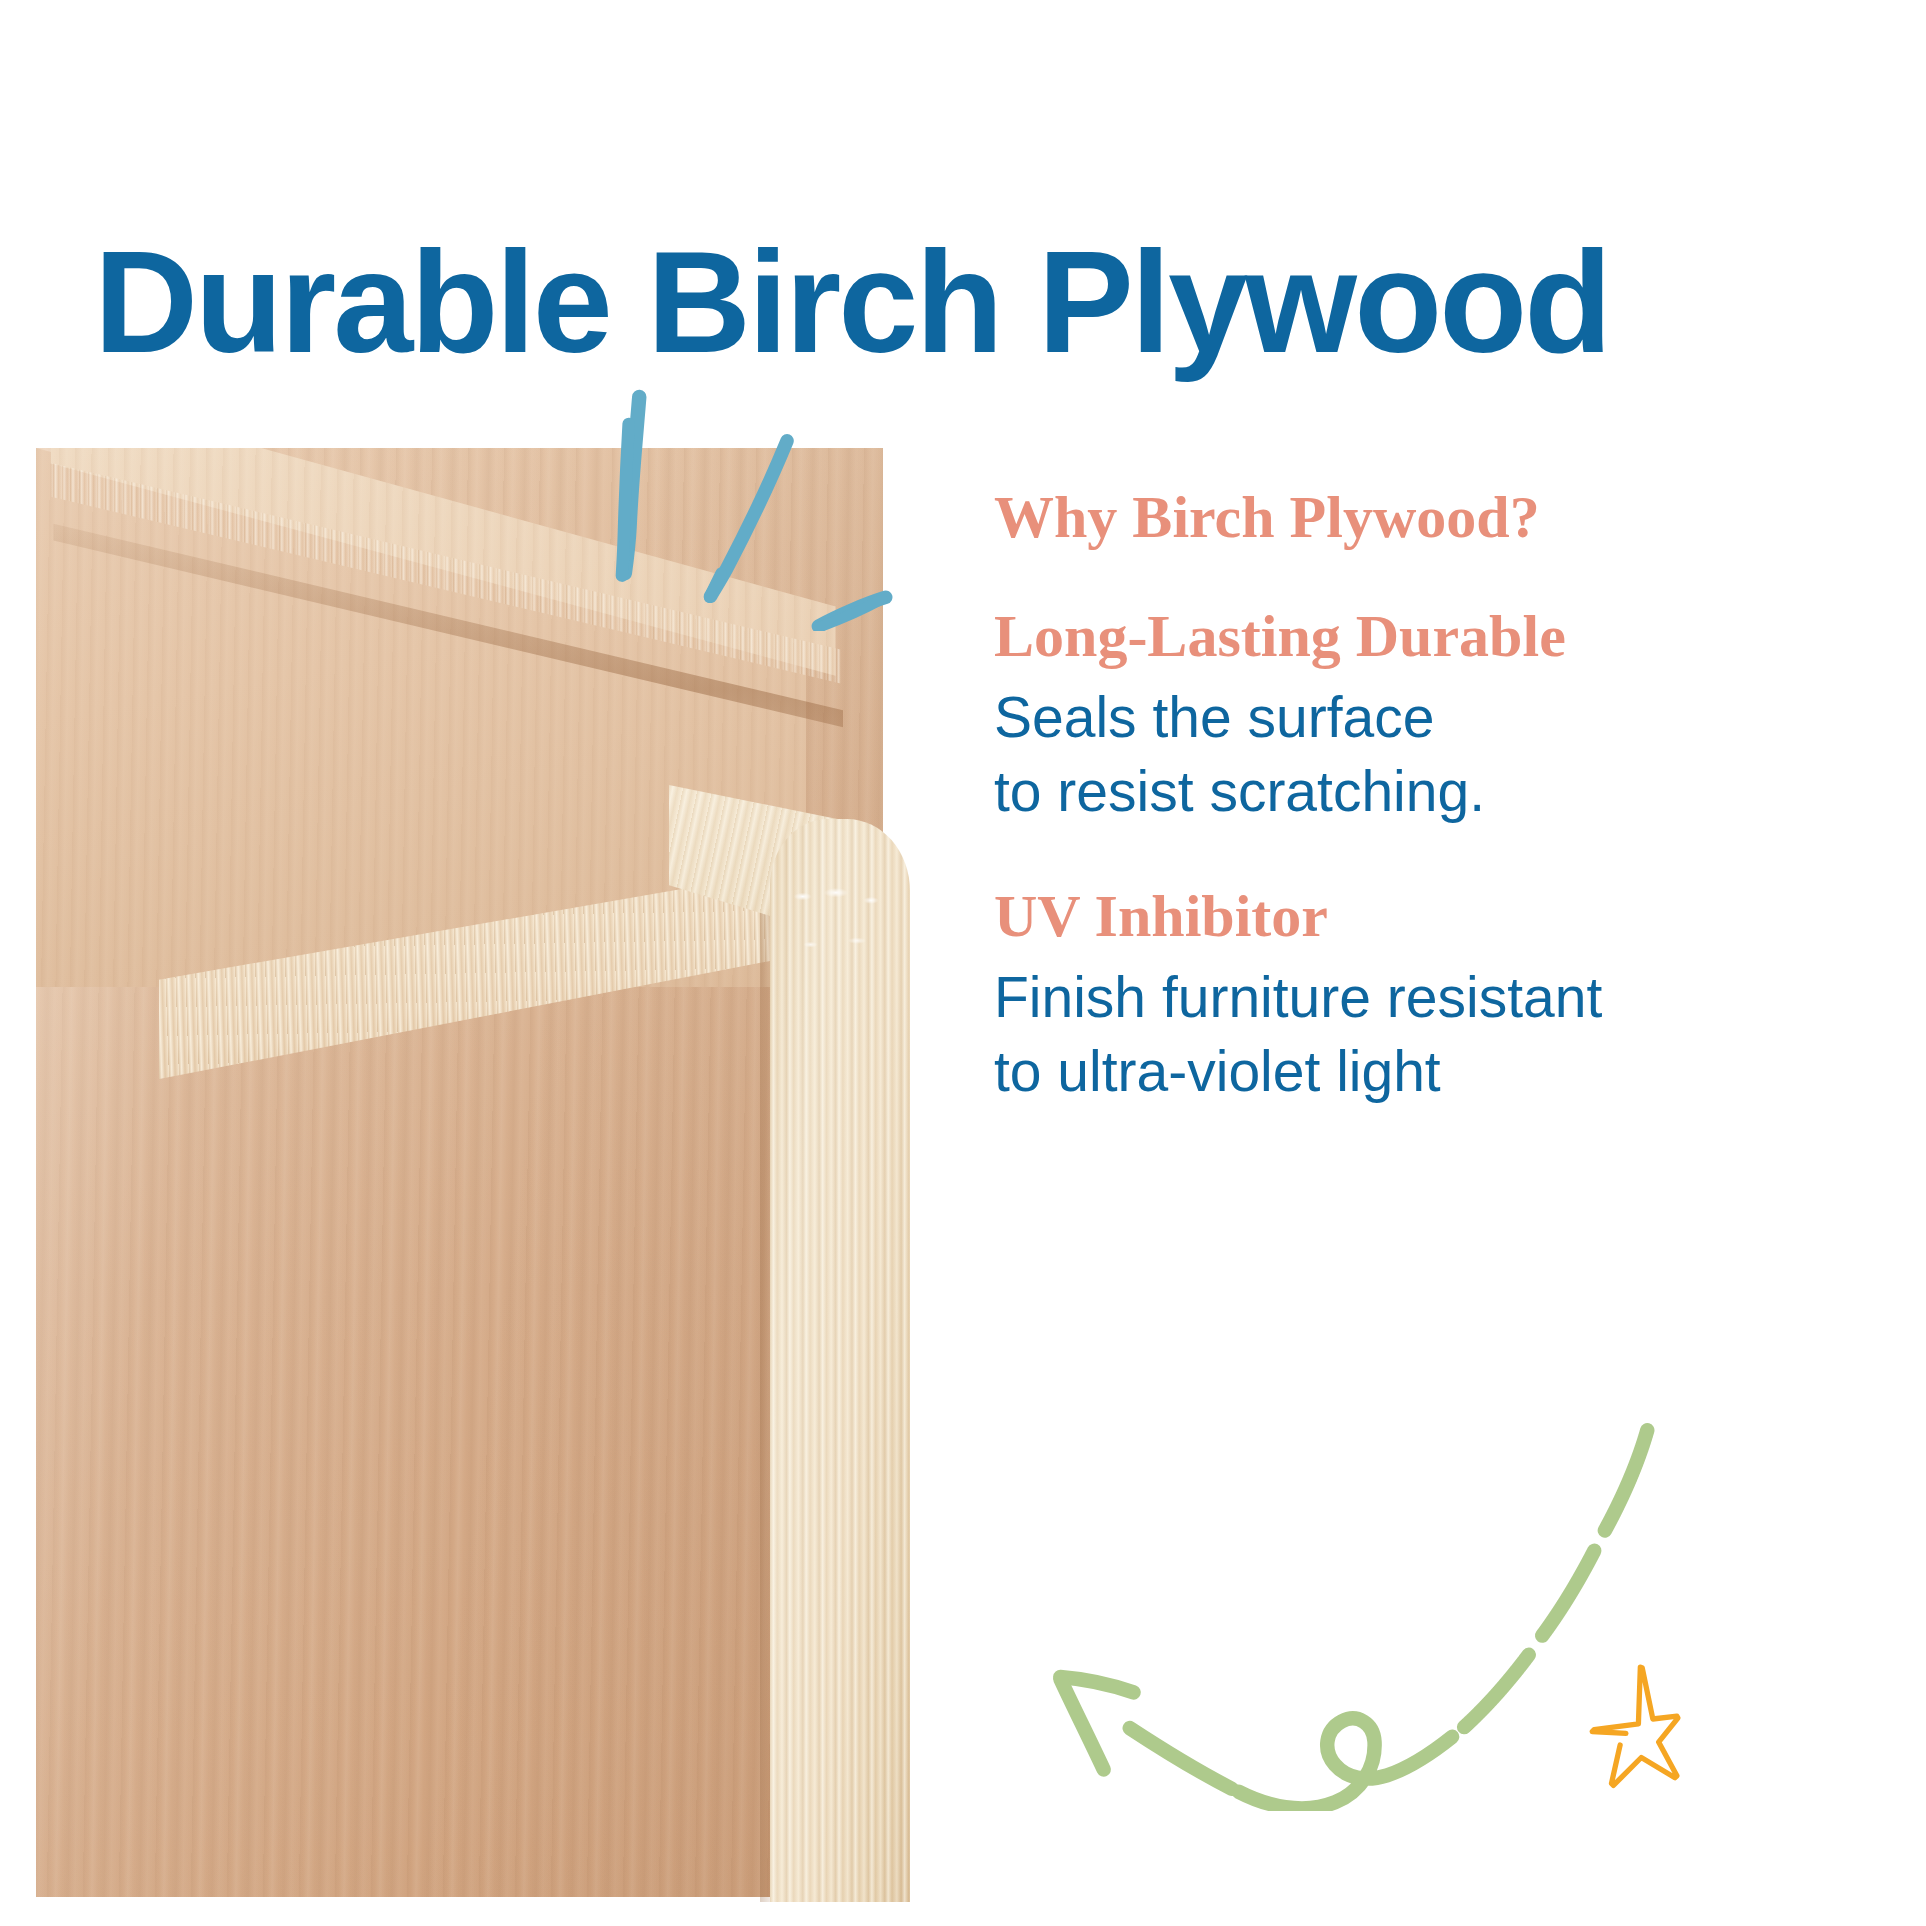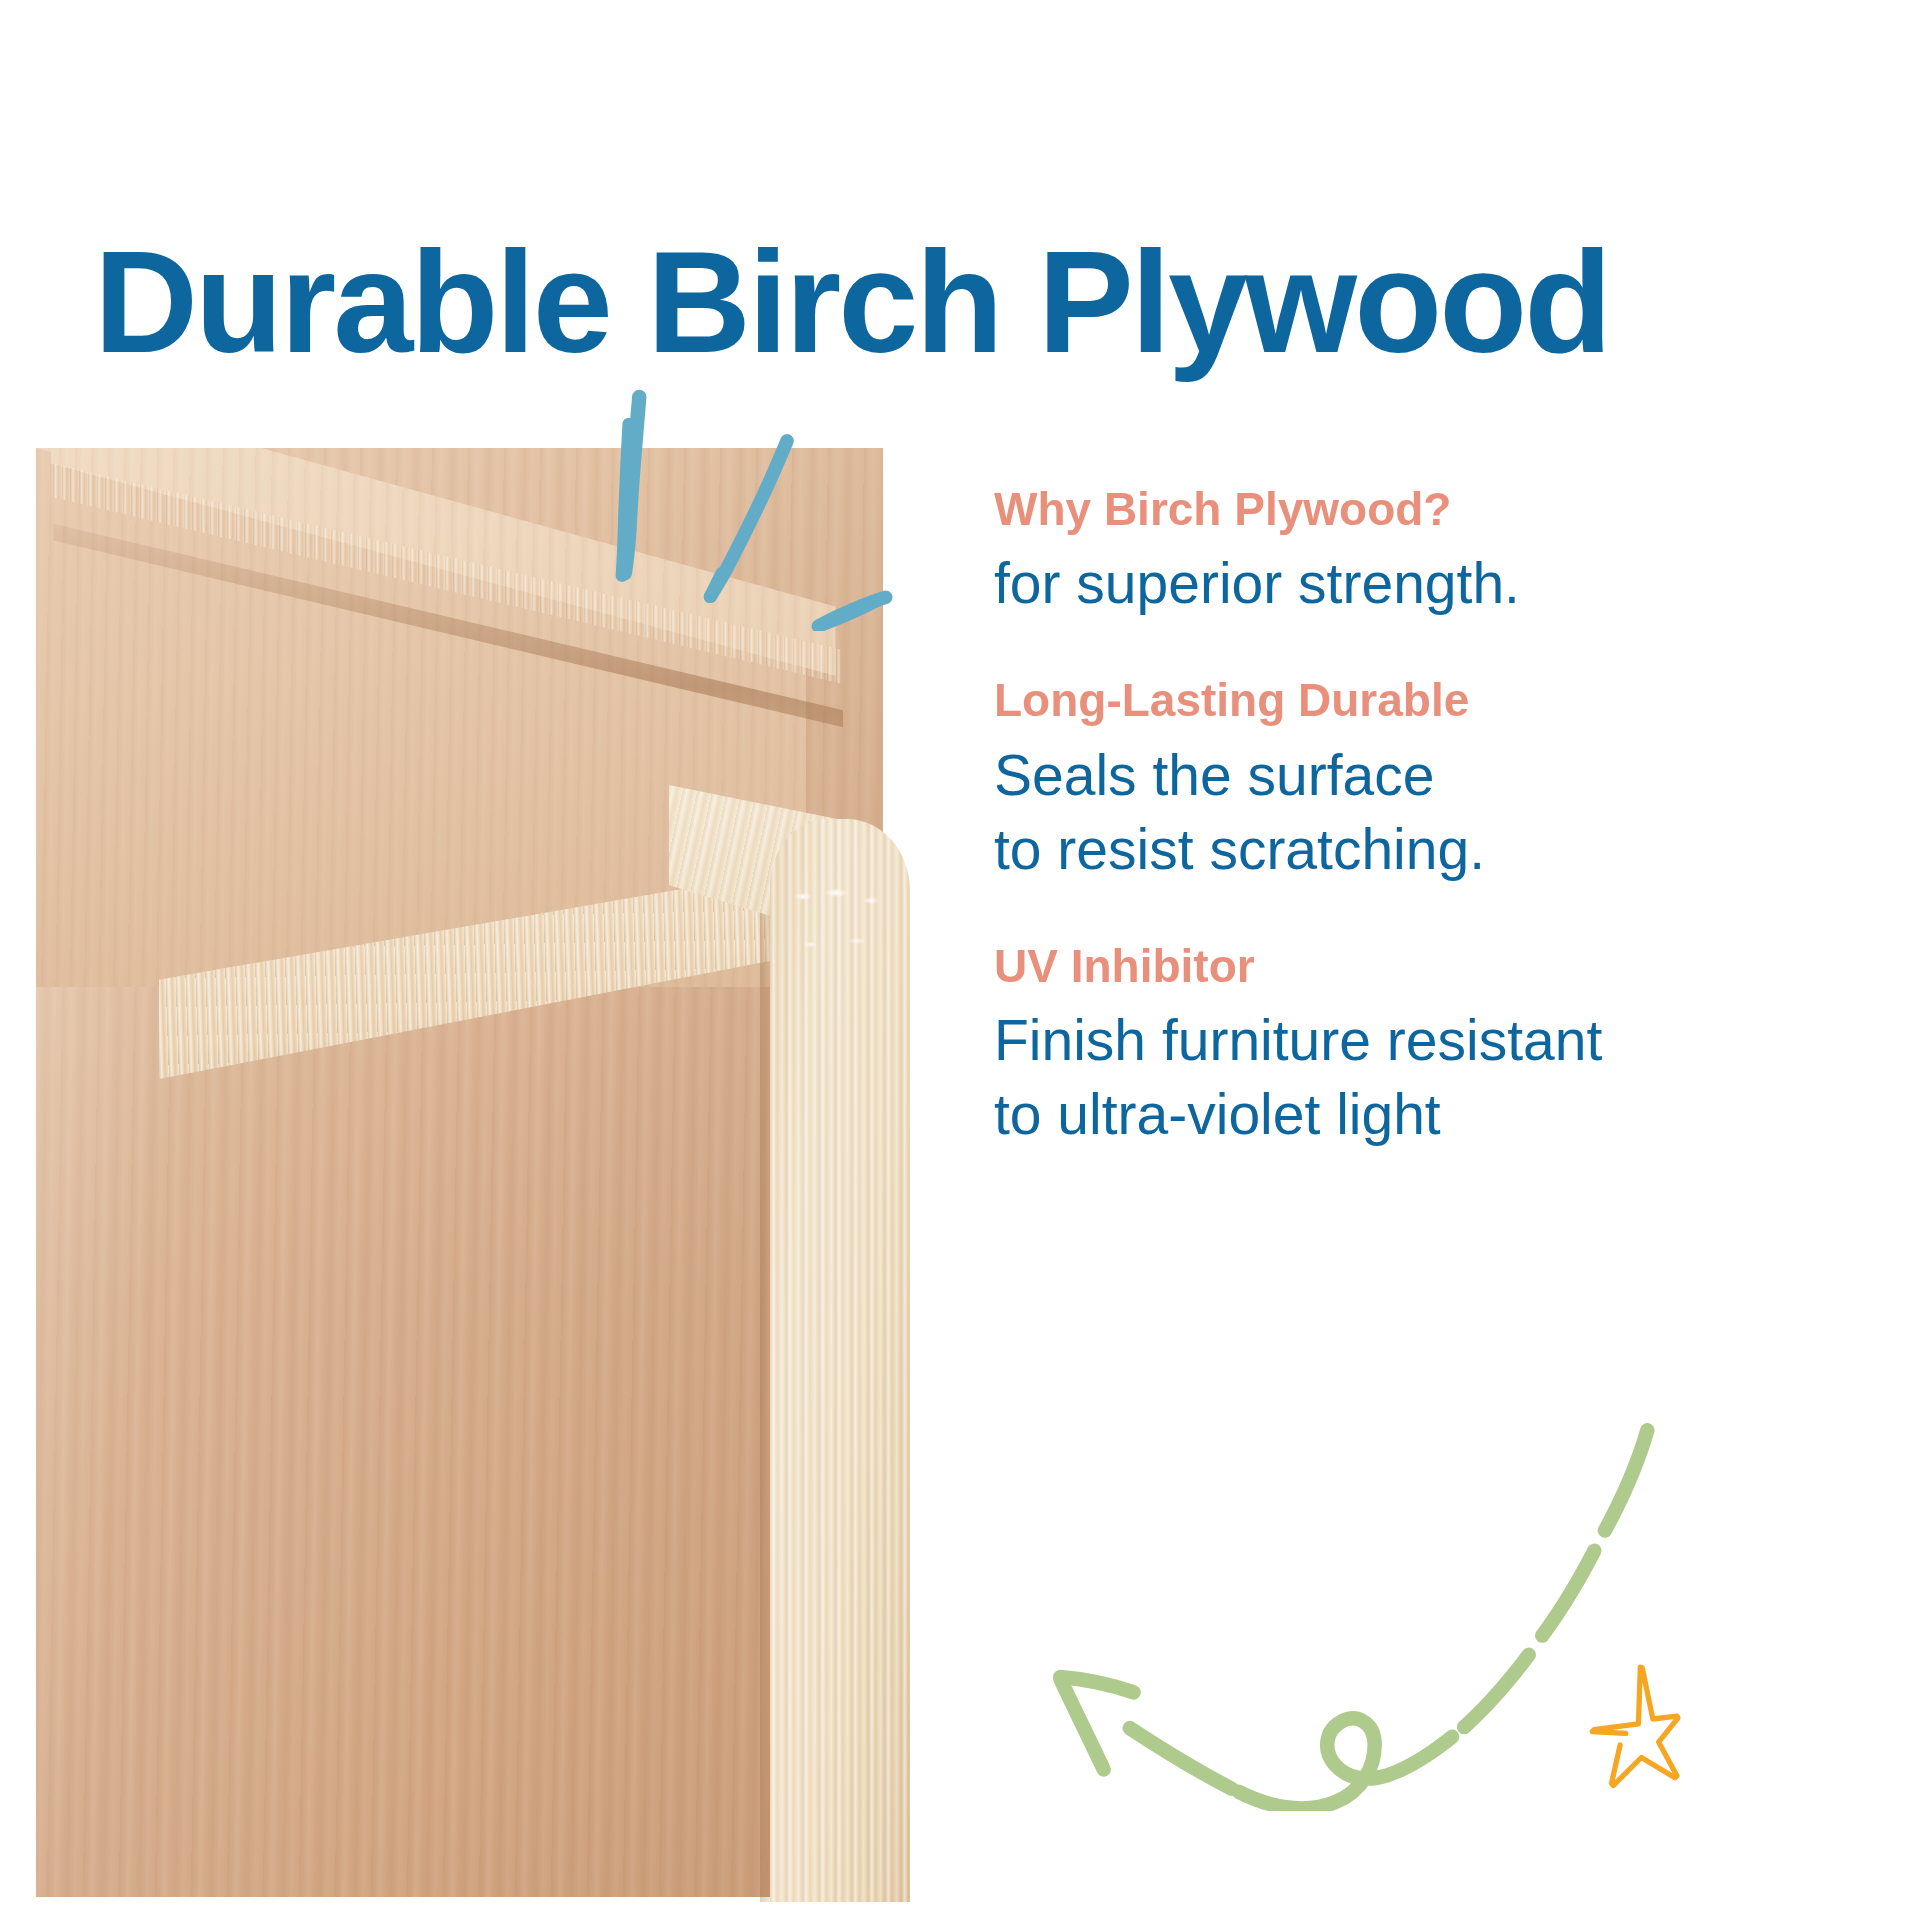--- a/index.html
+++ b/index.html
@@ -236,23 +236,23 @@
   
   #text-col {
     position: absolute;
     left: 994px;
     top: 462px;
     width: 847px;
   }
   .feature-block { margin-bottom: 57px; }
   .feature-block:last-child { margin-bottom: 0; }
   .feature-heading {
-    font-family: Liberation Sans, sans-serif;
+    font-family: Liberation Serif, serif;
     font-weight: bold;
-    font-size: 46px;
+    font-size: 60px;
     line-height: 1.04;
     color: #E8907B;
     margin: 0 0 12.5px 0;
     letter-spacing: 0px;
     white-space: nowrap;
   }
   .feature-body {
     font-family: "Liberation Sans", sans-serif;
     font-weight: normal;
     font-size: 57px;
@@ -309,21 +309,20 @@
       <path d="M 660 470 C 620 482 560 508 520 530" stroke-width="28"></path>
       <path d="M 652 474 C 616 494 566 516 522 532" stroke-width="22"></path>
     </g>
   </svg>
 
   <div id="text-col">
 
     <div class="feature-block">
       <div class="feature-heading">Why Birch Plywood?</div>
       <div class="feature-body">
-        <span class="ln">for superior strength.</span>
       </div>
     </div>
 
     <div class="feature-block">
       <div class="feature-heading">Long-Lasting Durable</div>
       <div class="feature-body">
         <span class="ln">Seals the surface</span>
         <span class="ln">to resist scratching.</span>
       </div>
     </div>

